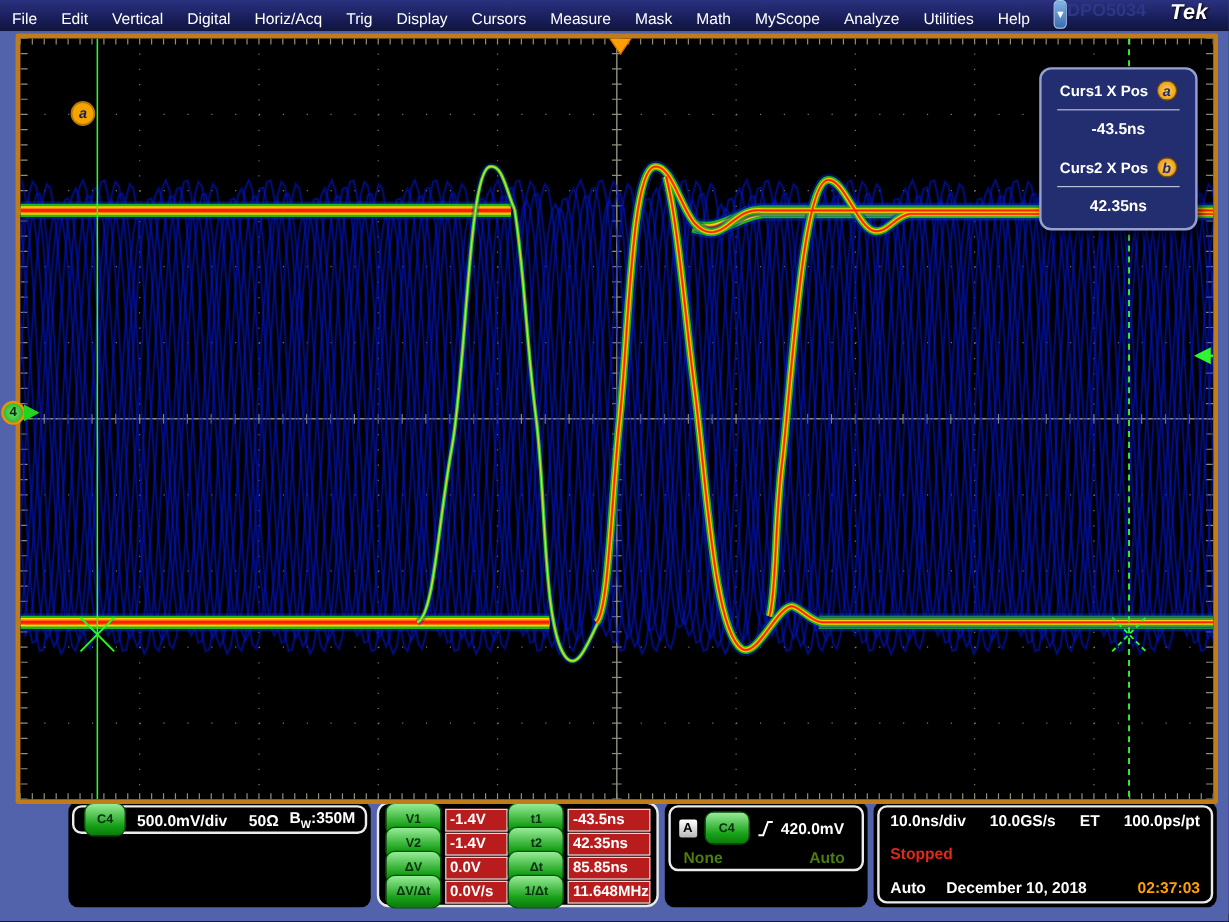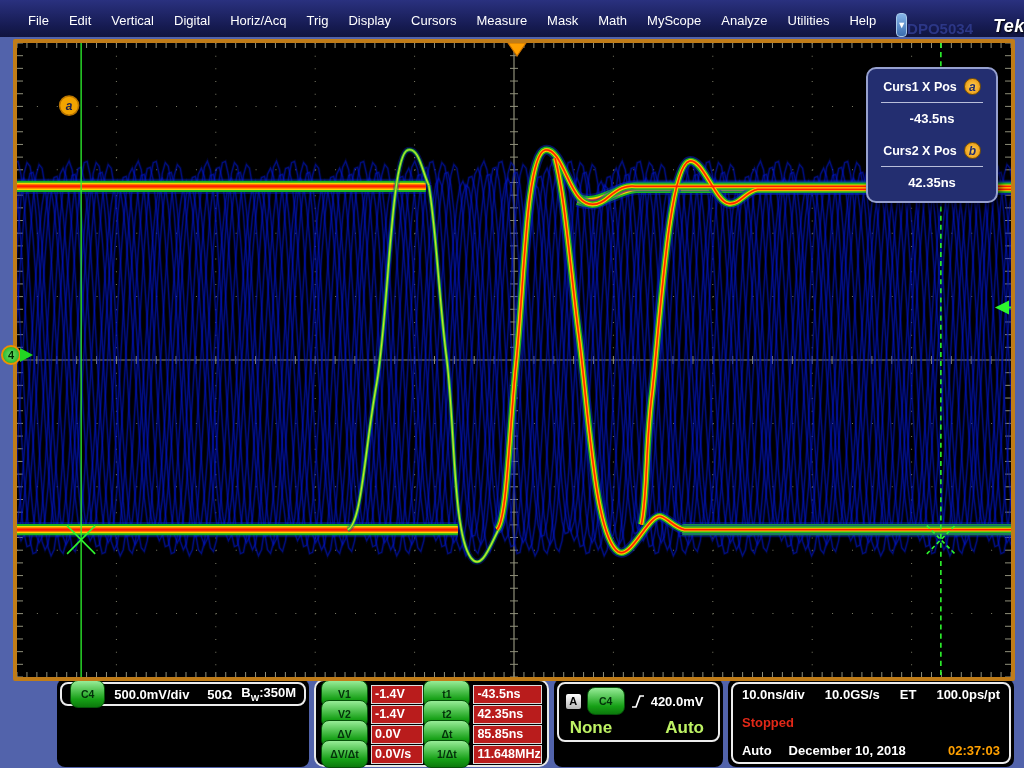--- a/index.html
+++ b/index.html
@@ -1,22 +1,22 @@
 <!DOCTYPE html>
 <html><head>
 <meta charset="utf-8">
 <style>
   * { margin:0; padding:0; box-sizing:border-box; }
   html,body { width:1024px; height:768px; overflow:hidden; background:#000; }
   body { font-family:"Liberation Sans", sans-serif; -webkit-font-smoothing:antialiased; }
   .screen { position:relative; width:1024px; height:768px; background:#5263ab; }
 
   
-  .titlebar { position:relative; height:37px; display:flex; align-items:flex-end;
-    background:linear-gradient(#2a317f,#161b52 70%,#10143e); padding-left:18px; }
+  .titlebar { position:relative; height:26px; display:flex; align-items:flex-start;
+    background:linear-gradient(#2a317f,#161b52 70%,#10143e); padding-left:0; }
   .menu-item { color:#fff; font-size:13px; padding:0 10px; line-height:32px; cursor:default; white-space:nowrap; }
   .menu-sep { width:1px; height:20px; background:#50589c; }
   .dd-btn { margin-left:10px; width:30px; height:24px; border-radius:4px;
     background:linear-gradient(#85b4e8,#3a6db0); border:1px solid #a8c8e8;
     color:#fff; font-size:9px; display:flex; align-items:center; justify-content:center; }
   .tb-spacer { flex:1; }
   .model-ghost { color:#2c3787; font-size:15px; font-weight:bold; margin-right:20px; }
   .tek-logo { color:#fff; font-size:18px; font-weight:bold; font-style:italic;
     text-shadow:1px 1px 2px #000; margin-right:22px; letter-spacing:0.5px; }
 
@@ -68,21 +68,21 @@
   .pill-meas { width:47px; flex:0 0 47px; }
   .meas-val { flex:1; border:1.5px solid #ddd; background:#b91c1c; color:#fff;
     font-size:12.5px; font-weight:bold; height:19px; line-height:16px; padding-left:3px; }
 
   .panel-c { width:194px; display:flex; flex-direction:column; }
   .box-c { padding:3px 7px 2px; }
   .trig-l1 { display:flex; align-items:center; gap:6px; font-size:13px; font-weight:bold; }
   .a-badge { width:15px; height:15px; background:linear-gradient(#fff,#b8b8b8);
     border-radius:2px; color:#000; font-size:11px; font-weight:bold;
     display:flex; align-items:center; justify-content:center; }
-  .trig-l2 { display:flex; font-size:17px; font-weight:bold; color:#bef264; padding:3px 7px 0 4px;align-items:flex-end; }
+  .trig-l2 { display:flex; font-size:13px; font-weight:bold; color:#4d7c0f; padding:3px 7px 0 4px;align-items:flex-end; }
 
   .panel-d { flex:1; }
   .box-d { height:100%; padding:3px 9px 4px; display:flex; flex-direction:column;
     justify-content:space-between; font-size:13px; font-weight:bold; }
   .hz-l1 { display:flex; gap:20px; }
   .stopped { color:#e22818; }
   .hz-l3 { display:flex; }
   .hz-l4 { display:flex; }
   .time-orange { color:#ffa000; margin-left:auto; }
   .sp { flex:1; }

